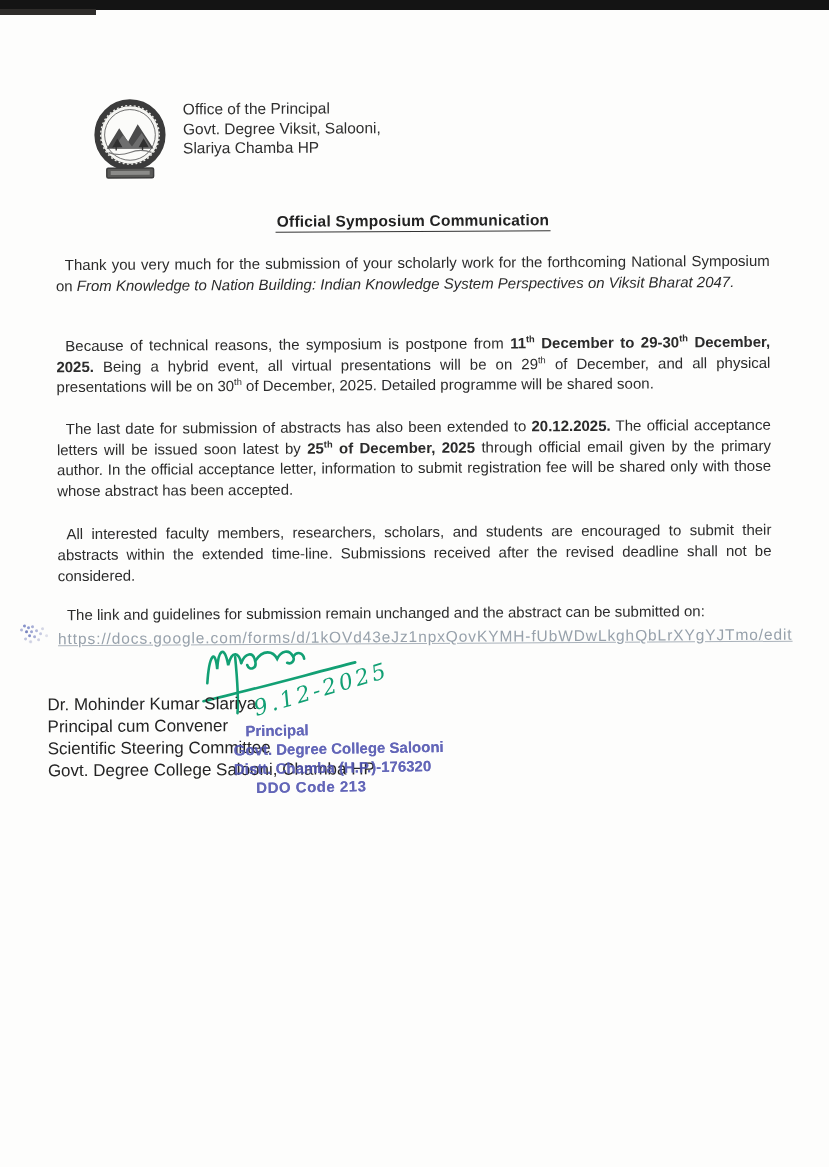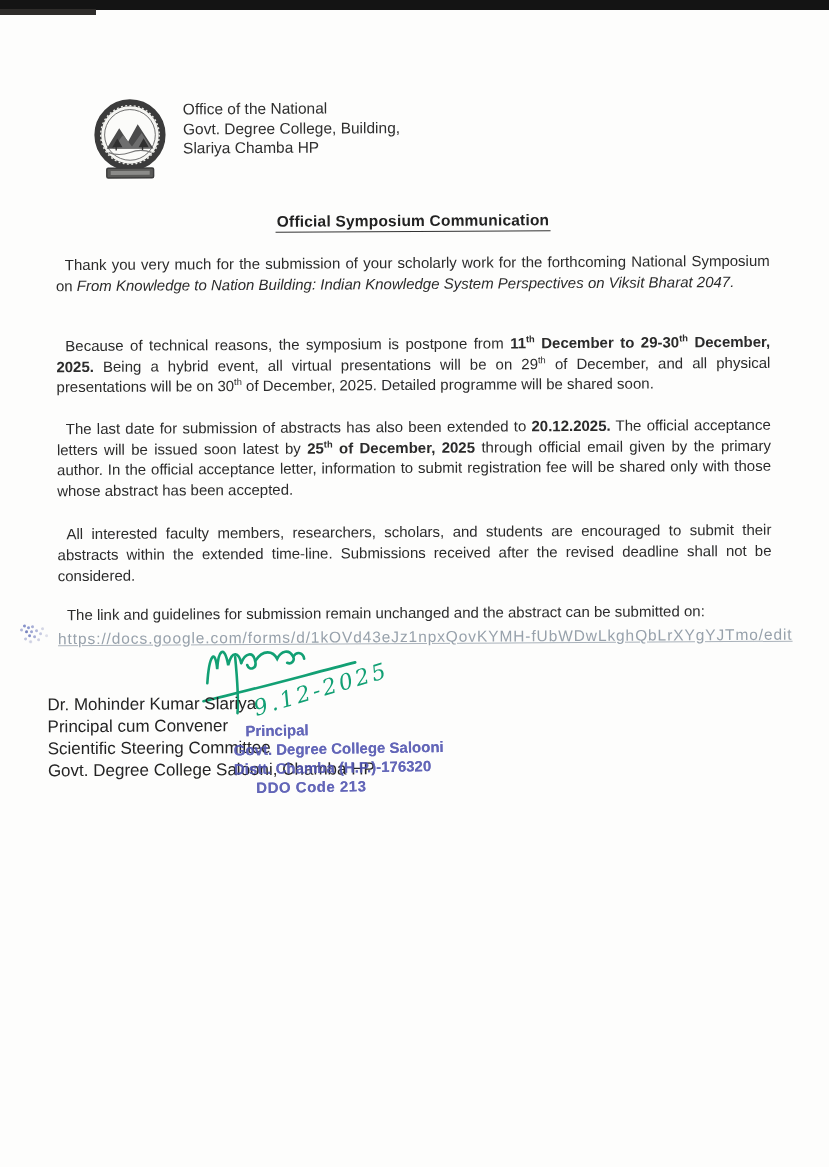--- a/index.html
+++ b/index.html
@@ -92,22 +92,22 @@
       <circle cx="40" cy="38" r="30" fill="none" stroke="#e8e8e4" stroke-width="1.5" stroke-dasharray="2 2.4"></circle>
       <path d="M16 52 L29 31 L38 45 L48 27 L64 52 Z" fill="#4b4b4b"></path>
       <path d="M22 52 L33 38 L42 50 L52 36 L62 52 Z" fill="#6e6e6e"></path>
       <path d="M23 50 l4 -7 l4 7 z M25.8 50 v4" fill="#2f2f2f" stroke="#2f2f2f" stroke-width="1.4"></path>
       <path d="M50 50 l4 -7 l4 7 z M52.8 50 v4" fill="#2f2f2f" stroke="#2f2f2f" stroke-width="1.4"></path>
       <path d="M18 56 q11 4 22 0 q11 -4 22 0" fill="none" stroke="#777" stroke-width="1.2"></path>
       <rect x="16" y="72" width="48" height="10" rx="1.5" fill="#5a5a58" stroke="#3b3b3b" stroke-width="1.5"></rect>
       <rect x="20" y="75" width="40" height="4" fill="#8b8b89"></rect>
     </svg>
     <div class="office">
-        <div class="ln">Office of the National</div>
-        <div class="ln">Govt. Degree College, Building,</div>
+        <div class="ln">Office of the Principal</div>
+        <div class="ln">Govt. Degree Viksit, Salooni,</div>
         <div class="ln">Slariya Chamba HP</div>
       </div>
   </div>
 
   <div class="title-wrap">
     <span class="doc-title">Official Symposium Communication</span>
   </div>
 
   <div class="body-text">
     <p class="p1"><span>Thank you very much for the submission of your scholarly work for the forthcoming National Symposium on </span><span class="i">From Knowledge to Nation Building: Indian Knowledge System Perspectives on Viksit Bharat 2047.</span></p>

